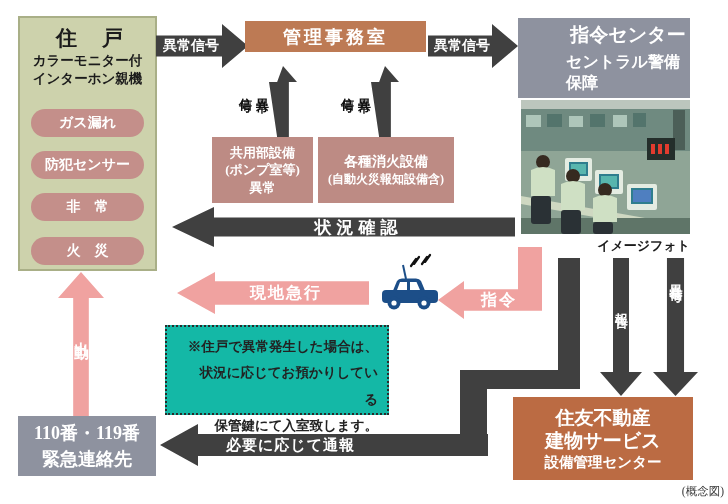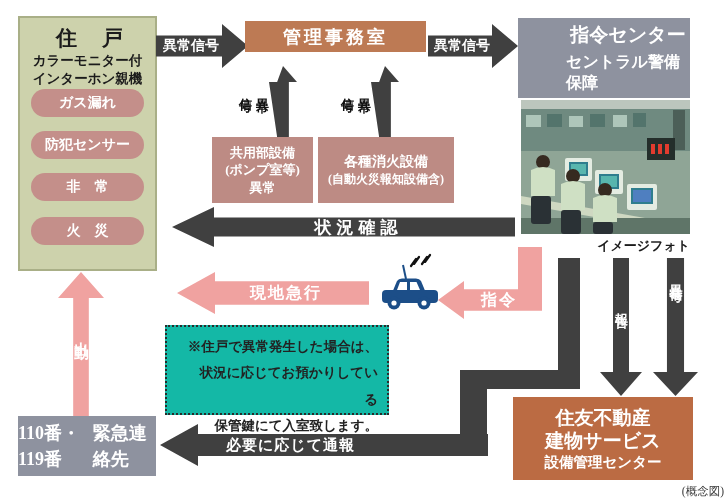--- a/index.html
+++ b/index.html
@@ -8,21 +8,21 @@
   .abs{position:absolute;box-sizing:border-box;}
 
   
   .unit-box{left:18px;top:16px;width:139px;height:255px;background:#cdd2ac;border:2px solid #a9af87;
             display:flex;flex-direction:column;align-items:center;}
   .unit-title{margin-top:6px;font-size:21px;font-weight:bold;letter-spacing:2px;font-family:"Liberation Serif",serif;margin-left:6px;}
   .unit-sub{font-size:13.5px;font-weight:bold;line-height:1.3;font-family:"Liberation Serif",serif;}
   .pill{width:113px;height:28px;border-radius:15px;background:#c48f8a;color:#fff;font-weight:bold;
         font-size:14px;display:flex;align-items:center;justify-content:center;
         font-family:"Liberation Serif",serif;}
-  .pill1{margin-top:2px;} .pill2{margin-top:14px;} .pill3{margin-top:14px;} .pill4{margin-top:16px;}
+  .pill1{margin-top:22px;} .pill2{margin-top:14px;} .pill3{margin-top:14px;} .pill4{margin-top:16px;}
 
   .kanri-box{left:245px;top:21px;width:181px;height:31px;background:#bd7a54;color:#fff;
              display:flex;align-items:center;justify-content:center;font-size:18px;font-weight:bold;
              letter-spacing:3px;font-family:"Liberation Serif",serif;}
 
   .command-box{left:518px;top:18px;width:172px;height:80px;background:#8e929f;color:#fff;
                display:flex;flex-direction:column;align-items:center;justify-content:center;gap:4px;
                font-family:"Liberation Serif",serif;font-weight:bold;padding-left:48px;}
   .command-line1{font-size:19px;} .command-line2{font-size:16px;}
 
@@ -32,21 +32,21 @@
   .kyoyo-box{left:212px;top:137px;width:101px;height:66px;font-size:13px;line-height:1.35;}
   .shoka-box{left:318px;top:137px;width:136px;height:66px;}
   .shoka-l1{font-size:14px;} .shoka-l2{font-size:12px;}
 
   .note-box{left:165px;top:325px;width:224px;height:90px;border:2px dotted #2b2b2b;background:#14b8a6;
             padding:7px 9px;font-size:13.5px;font-weight:bold;line-height:1.95;color:#222;
             font-family:"Liberation Serif",serif;text-align:right;}
   .note-indent{padding-left:13px;}
 
   .emergency-box{left:18px;top:416px;width:138px;height:60px;background:#8e929f;color:#fff;
-                 display:flex;flex-direction:row;align-items:center;justify-content:center;
+                 display:flex;flex-direction:column;align-items:center;justify-content:center;
                  font-size:18px;font-weight:bold;line-height:1.45;font-family:"Liberation Serif",serif;}
 
   .sumitomo-box{left:513px;top:397px;width:180px;height:83px;background:#bb6b43;color:#fff;
                 display:flex;flex-direction:column;align-items:center;justify-content:center;
                 font-weight:bold;line-height:1.25;font-family:"Liberation Serif",serif;}
   .sumi-l12{font-size:19px;} .sumi-l3{font-size:14.5px;}
 
   
   .gray{background:#404040;} .pinka{background:#f0a2a0;}
   .alabel{color:#fff;font-weight:bold;font-family:"Liberation Serif",serif;}

